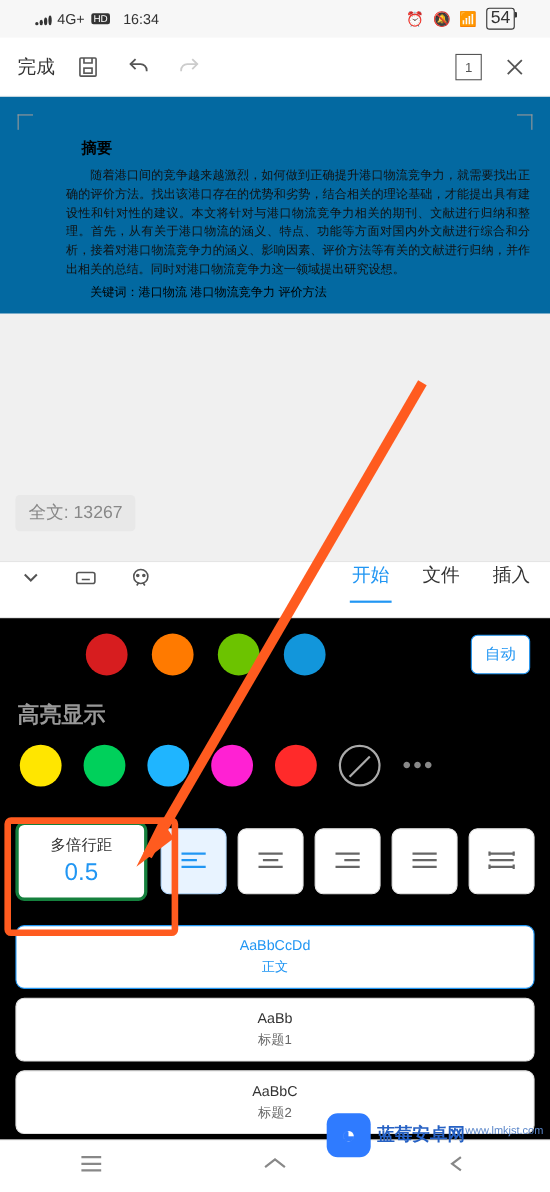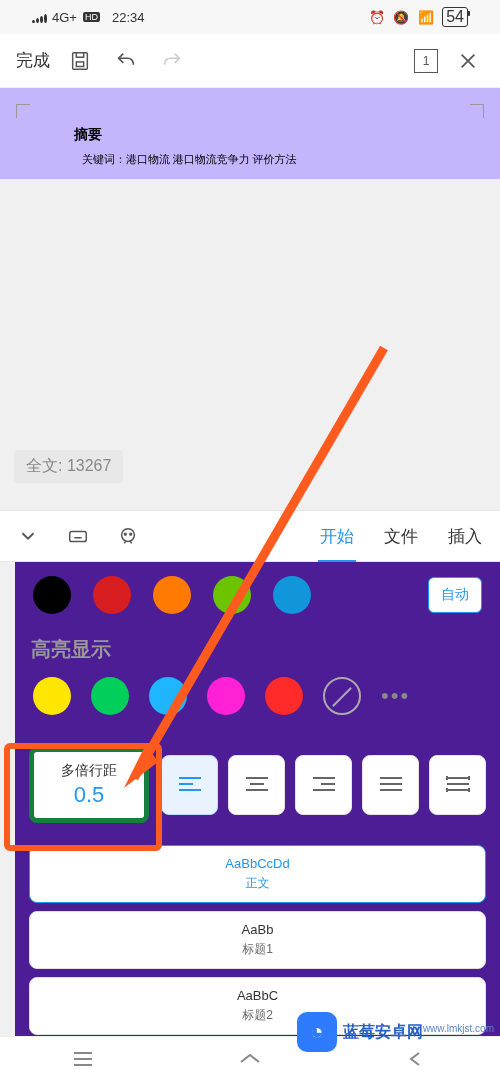--- a/index.html
+++ b/index.html
@@ -19,54 +19,54 @@
 
 .top-toolbar { height: 54px; background: #fff; display: flex; align-items: center; padding: 0 16px; gap: 14px; border-bottom: 1px solid #eee;}
 .tb-btn { width: 32px; height: 32px; display: flex; align-items: center; justify-content: center; color: #555; }
 .tb-btn.done{ width:auto; font-size:17px; color:#333;}
 .tb-spacer{ flex:1; }
 .tb-btn.disabled{ color: #ccc; }
 .tb-btn svg { width: 22px; height: 22px; }
 .page-ind { width:24px;height:24px;border:1.5px solid #555;display:flex;align-items:center;justify-content:center;font-size:12px;color:#555;}
 
 
-.doc-area { background: #c4b5fd; margin: 0; padding: 22px 4px 12px 20px; position:relative;font-family:Liberation Serif, serif; }
+.doc-area { background: #0369a1; margin: 0; padding: 22px 4px 12px 20px; position:relative; }
 .doc-corner{position:absolute;width:14px;height:14px;border-color:#999;}
 .dc-tl{top:16px;left:16px;border-top:1px solid #999;border-left:1px solid #999;}
 .dc-tr{top:16px;right:16px;border-top:1px solid #999;border-right:1px solid #999;}
 .doc-title { font-size: 14px; font-weight: bold; margin: 16px 0 8px 54px; color:#000;}
 .doc-body { font-size: 11px; line-height: 1.55; color: #111; padding: 0 14px 0 40px; text-align: justify;}
 .doc-body .indent{ text-indent: 2em; display:block;}
 .doc-kw{ font-size:11px; margin-top:4px; padding:0 14px 0 40px; text-indent:2em;}
 
 
 .count-badge { position:absolute; left:14px; top:450px; background:#e8e8e8; color:#888; font-size:16px; padding:6px 12px; border-radius:4px;}
 
 
-.tab-bar { position:absolute; top:510px; left:0; right:0; height: 52px; background: #fff; display: flex; align-items: center; padding: 0 14px; gap: 22px; border-top:1px solid #e5e5e5; border-bottom:1px solid #e5e5e5;}
+.tab-bar { position:absolute; top:510px; left:0; right:0; height: 52px; background: #fff; display: flex; align-items: flex-start; padding: 0 14px; gap: 22px; border-top:1px solid #e5e5e5; border-bottom:1px solid #e5e5e5;}
 .tab-icon { width: 28px; height: 28px; display:flex; align-items:center; justify-content:center; color:#555;}
 .tab-icon svg{width:22px;height:22px;}
 .tab-item { font-size: 17px; color: #333; padding: 0 4px; position:relative;}
 .tab-item.active { color: #2196F3; }
 .tab-item.active::after{content:"";position:absolute;bottom:-14px;left:2px;right:2px;height:2px;background:#2196F3;}
 .tab-spacer{flex:1;}
 
 
-.format-panel { position:absolute; top:562px; left:0; right:0; bottom:0; background: #4c1d95; padding: 10px 12px; overflow:hidden;margin-left:15px;}
+.format-panel { position:absolute; top:562px; left:0; right:0; bottom:0; background: #000000; padding: 10px 12px; overflow:hidden;}
 .swatch-row { display: flex; align-items: center; gap: 22px; padding: 4px 6px 16px 6px; }
 .swatch { width: 38px; height: 38px; border-radius: 50%; flex-shrink:0;}
 .auto-btn { margin-left:auto; border:1px solid #2196F3; color:#2196F3; font-size:14px; padding:8px 12px; border-radius:6px; background:#fff;}
 .section-label { font-size: 20px; color: #999; margin: 6px 0 10px 4px; font-weight: bold; }
 .hl-row{ display:flex; align-items:center; gap:20px; padding:4px 6px 20px 6px;}
 .none-circ{width:38px;height:38px;border-radius:50%;border:2px solid #aaa;position:relative;}
 .none-circ::after{content:"";position:absolute;left:4px;right:4px;top:50%;height:2px;background:#aaa;transform:rotate(-45deg);}
 .more-dots{color:#888;font-size:22px;letter-spacing:2px;}
 
 .line-align-row{display:flex;gap:12px;align-items:stretch;padding:6px 2px;margin-top:6px;}
-.line-spacing{width:120px;border:5px solid #15803d;border-radius:8px;background:#fff;display:flex;flex-direction:column;align-items:center;justify-content:center;padding:10px 4px;}
+.line-spacing{width:120px;border:3px solid #15803d;border-radius:8px;background:#fff;display:flex;flex-direction:column;align-items:center;justify-content:center;padding:10px 4px;}
 .line-spacing .lbl{font-size:14px;color:#333;}
 .line-spacing .val{font-size:22px;color:#2196F3;margin-top:2px;}
 .align-group{flex:1;display:flex;gap:10px;align-items:center;}
 .align-btn{flex:1;height:60px;border:1px solid #e5e5e5;border-radius:8px;background:#fff;display:flex;align-items:center;justify-content:center;}
 .align-btn.active{background:#e8f3ff;border-color:#b8dcff;}
 .align-btn svg{width:26px;height:20px;stroke:#666;stroke-width:2;}
 .align-btn.active svg{stroke:#2196F3;}
 
 .style-row{display:flex;gap:8px;padding:16px 2px 0 2px;align-items:stretch;flex-direction:column;}
 .style-card{flex:1;border:1px solid #e0e0e0;border-radius:8px;background:#fff;display:flex;flex-direction:column;align-items:center;justify-content:center;padding:10px 2px;height:70px;}
@@ -100,21 +100,21 @@
 .wm-url{font-size:10px;color:#5a86c9;}
 </style>
 </head>
 <body>
 
 <div class="status-bar">
   <div class="status-left">
     <span class="sig"><span class="dot"></span><span class="dot b"></span><span class="dot c"></span><span class="dot d"></span></span>
     <span>4G+</span>
     <span class="hd">HD</span>
-    <span style="margin-left:8px;font-weight:500">22:34</span>
+    <span style="margin-left:8px;font-weight:500">16:34</span>
   </div>
   <div class="status-right">
     <span>⏰</span>
     <span>🔕</span>
     <span>📶</span>
     <span class="batt">54</span>
   </div>
 </div>
 
 <div class="top-toolbar">
@@ -144,20 +144,23 @@
     <svg viewBox="0 0 24 24" stroke="currentColor" stroke-width="1.8">
         <path d="M5 5l14 14M19 5L5 19"></path>
       </svg>
   </div>
 </div>
 
 <div class="doc-area">
   <div class="doc-corner dc-tl"></div>
     <div class="doc-corner dc-tr"></div>
   <div class="doc-title">摘要</div>
+  <div class="doc-body">
+      <span class="indent">随着港口间的竞争越来越激烈，如何做到正确提升港口物流竞争力，就需要找出正确的评价方法。找出该港口存在的优势和劣势，结合相关的理论基础，才能提出具有建设性和针对性的建议。本文将针对与港口物流竞争力相关的期刊、文献进行归纳和整理。首先，从有关于港口物流的涵义、特点、功能等方面对国内外文献进行综合和分析，接着对港口物流竞争力的涵义、影响因素、评价方法等有关的文献进行归纳，并作出相关的总结。同时对港口物流竞争力这一领域提出研究设想。</span>
+    </div>
   <div class="doc-kw">关键词：港口物流  港口物流竞争力  评价方法</div>
 </div>
 
 <div class="count-badge">全文: 13267</div>
 
 <div class="tab-bar">
   <div class="tab-icon">
       <svg viewBox="0 0 24 24" fill="none" stroke="currentColor" stroke-width="2">
         <path d="M6 9l6 6 6-6"></path>
       </svg>

